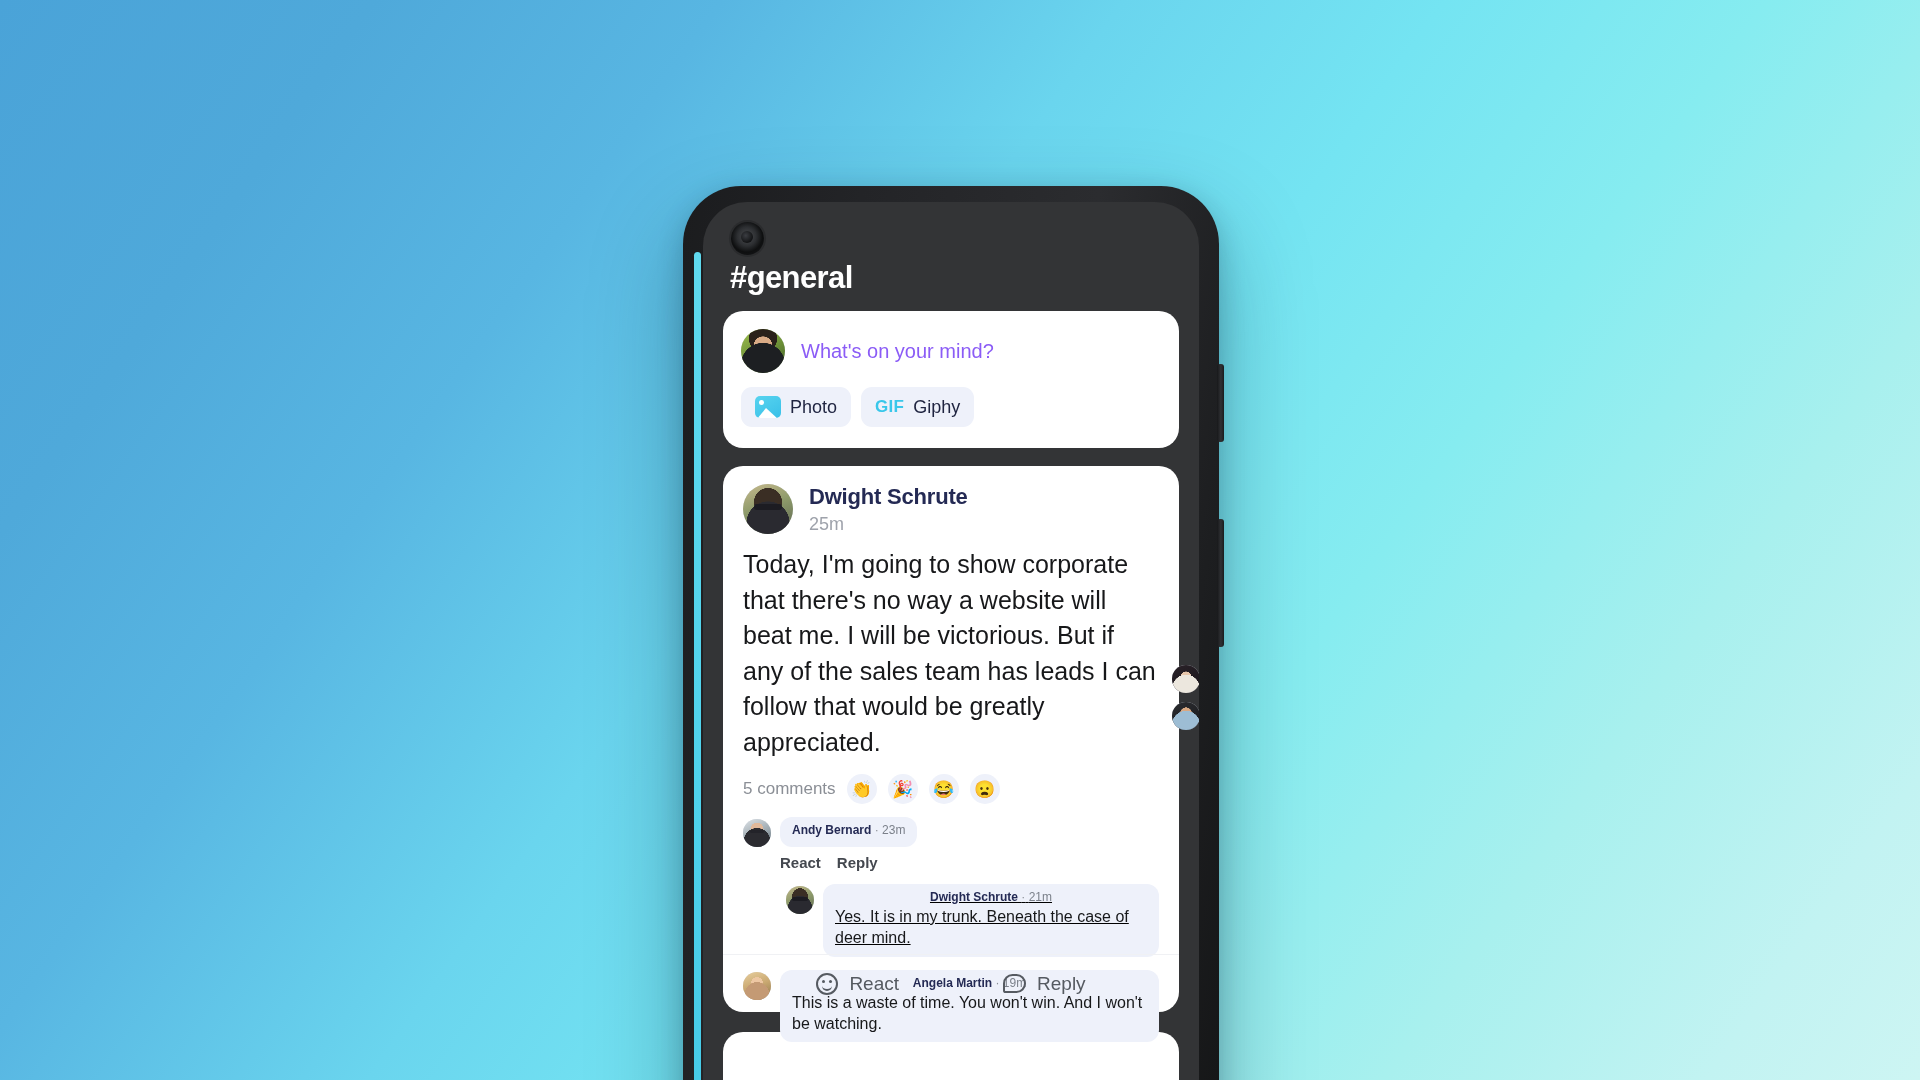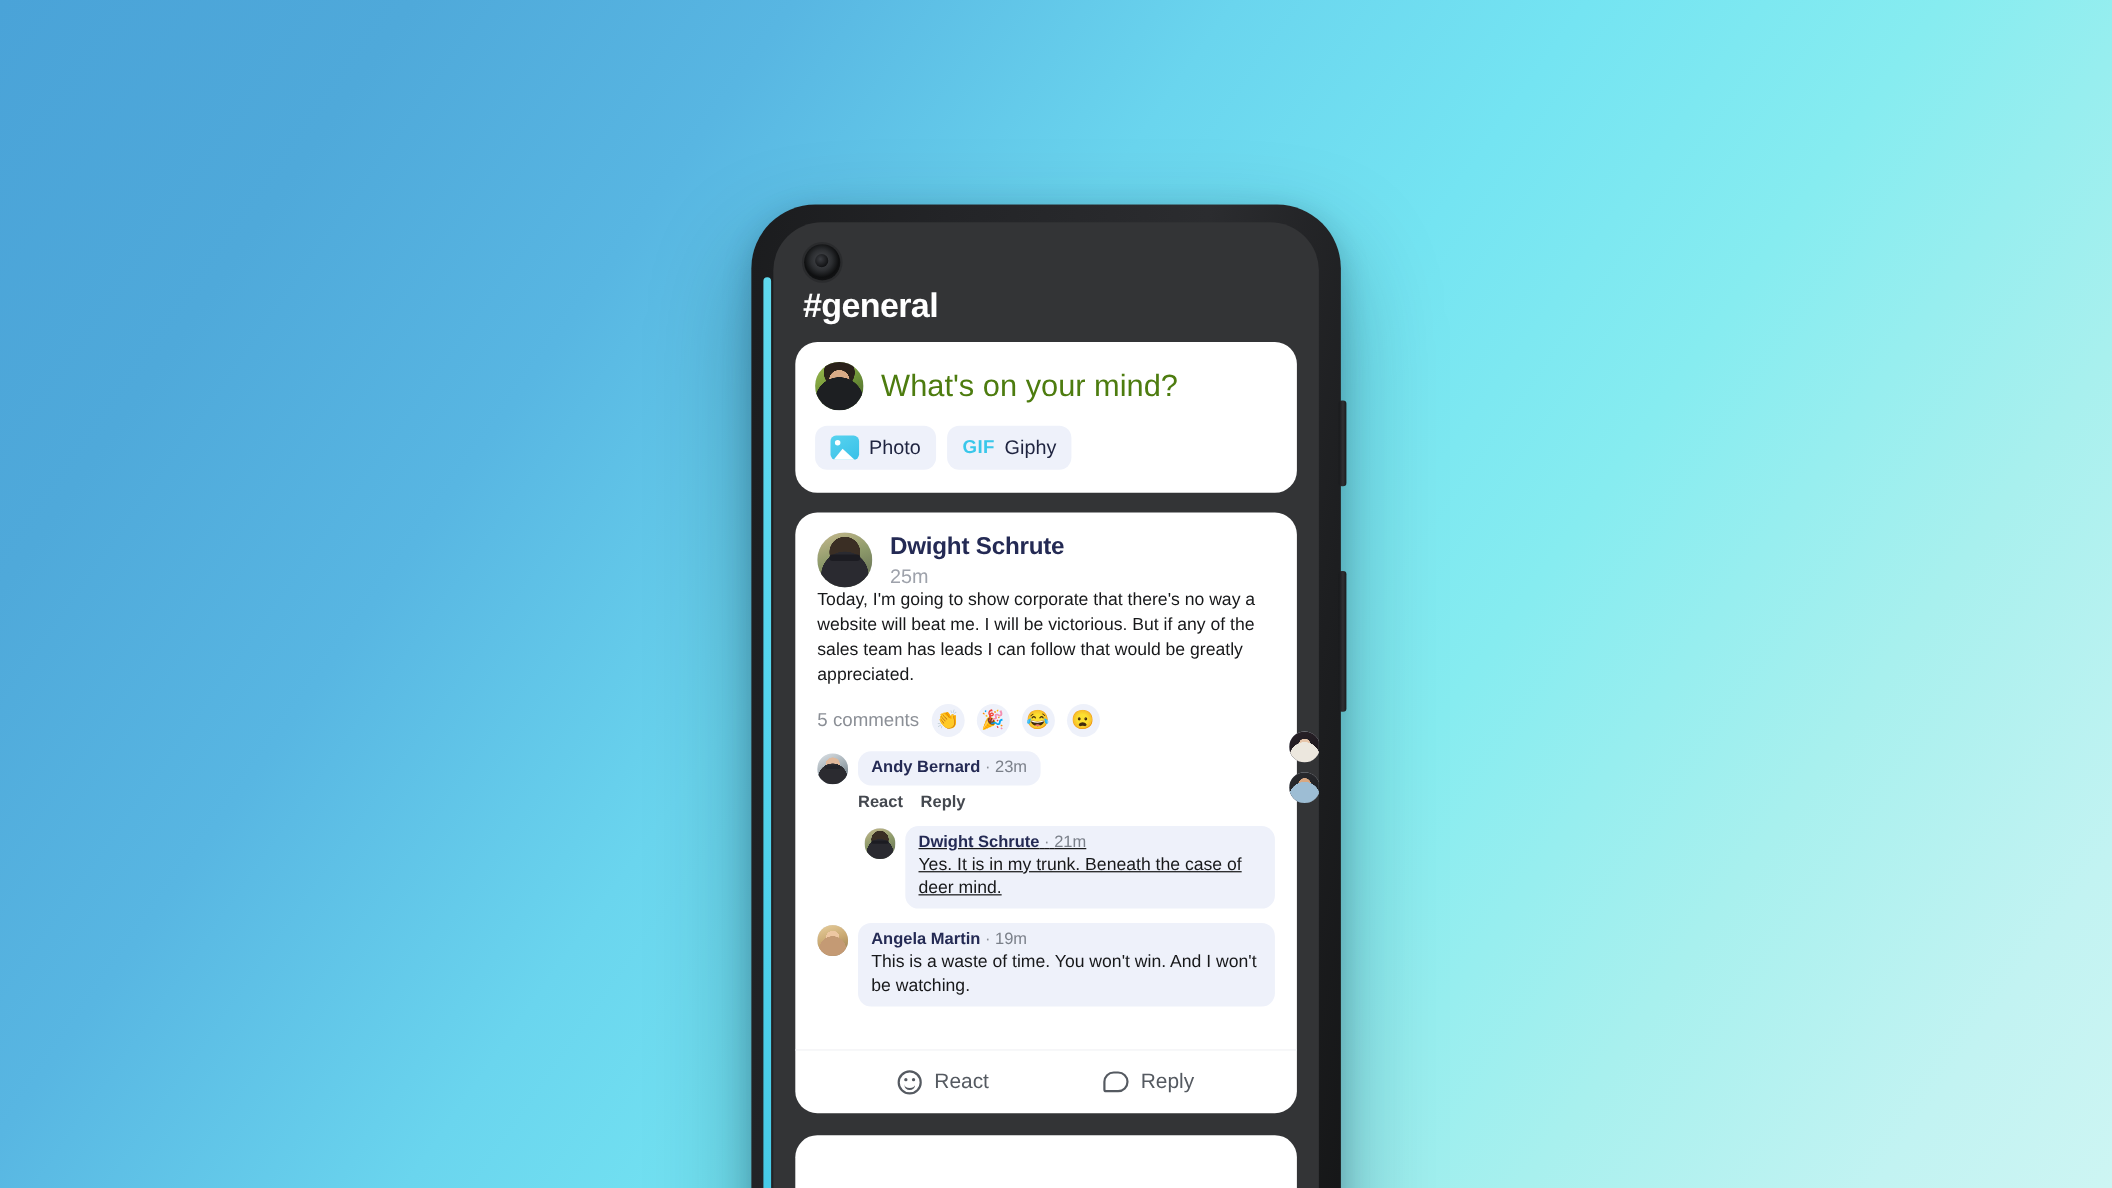--- a/index.html
+++ b/index.html
@@ -67,21 +67,21 @@
   
   .card{
     position:absolute; left:20px; right:20px;
     background:#fff; border-radius:20px;
   }
   .composer{ top:109px; height:137px; z-index:3; }
   .composer-top{ display:flex; align-items:center; padding:18px 18px 0 18px; }
   .avatar{ border-radius:50%; flex:none; overflow:hidden; background:#d8dde6; position:relative; }
   .av-me{ width:44px; height:44px; }
   .composer-ph{
-    margin-left:16px; color:#4d7c0f; font-size:28px; white-space:nowrap;
+    margin-left:16px; color:#8b5cf6; font-size:20px; white-space:nowrap;
   }
   .chip-row{ display:flex; gap:10px; padding:14px 18px 0 18px; }
   .chip{
     display:flex; align-items:center; gap:9px;
     background:#eef1fa; border-radius:11px;
     padding:9px 14px; font-size:18px; color:#1f2440; white-space:nowrap;
   }
   .chip-photo-ic{
     width:26px; height:22px; border-radius:5px; flex:none;
     background:linear-gradient(150deg,#57d3ef,#39c0e8);
@@ -127,39 +127,39 @@
   .bubble-avatars .avatar:first-child{ margin-left:0; }
 
   
   .post{ top:264px; height:546px; z-index:2; padding:18px 20px 0 20px; }
   .post-head{ display:flex; }
   .av-post{ width:50px; height:50px; }
   .post-meta{ margin-left:16px; }
   .post-author{ font-size:22px; font-weight:bold; color:#242a54; letter-spacing:-.2px; }
   .post-time{ font-size:18px; color:#9ea2ab; margin-top:4px; }
   .post-body{
-    margin-top:0; font-size:16px; line-height:1.42; color:#17181a;
+    margin-top:12px; font-size:25px; line-height:1.42; color:#17181a;
   }
   .react-row{ display:flex; align-items:center; margin-top:14px;text-align:center; }
   .comments-count{ font-size:17px; color:#8b8f96; }
   .emoji-pill{
     width:30px; height:30px; border-radius:50%; background:#eef1fa;
     display:flex; align-items:center; justify-content:center;
     font-size:17px; margin-left:11px;
   }
   .emoji-pill:first-of-type{ margin-left:18px; }
 
   .comment{ display:flex; margin-top:13px; }
   .comment.nested{ margin-left:43px;text-decoration:underline; }
   .av-cm{ width:28px; height:28px; margin-top:2px; }
   .cm-bubble{
     margin-left:9px; background:#eef1fa; border-radius:12px;
     padding:6px 12px 8px 12px;
   }
-  .cm-head{ font-size:15px; color:#242a54; }
+  .cm-head{ font-size:12px; color:#242a54;text-align:center; }
   .cm-head b{ font-weight:bold; }
   .cm-dot{ color:#8b8f96; font-weight:normal; }
   .cm-time{ color:#7b808a; }
   .cm-text{ font-size:16px; color:#17181a; line-height:1.33; margin-top:2px; }
   .cm-actions{ display:flex; gap:16px; margin:7px 0 0 37px; font-size:15px; color:#44484f; font-weight:bold; }
 
   .post-footer{
     position:absolute; left:0; right:0; bottom:0; height:58px;
     display:flex; align-items:center; justify-content:center; gap:104px;
     border-top:1px solid #f0f1f4;

